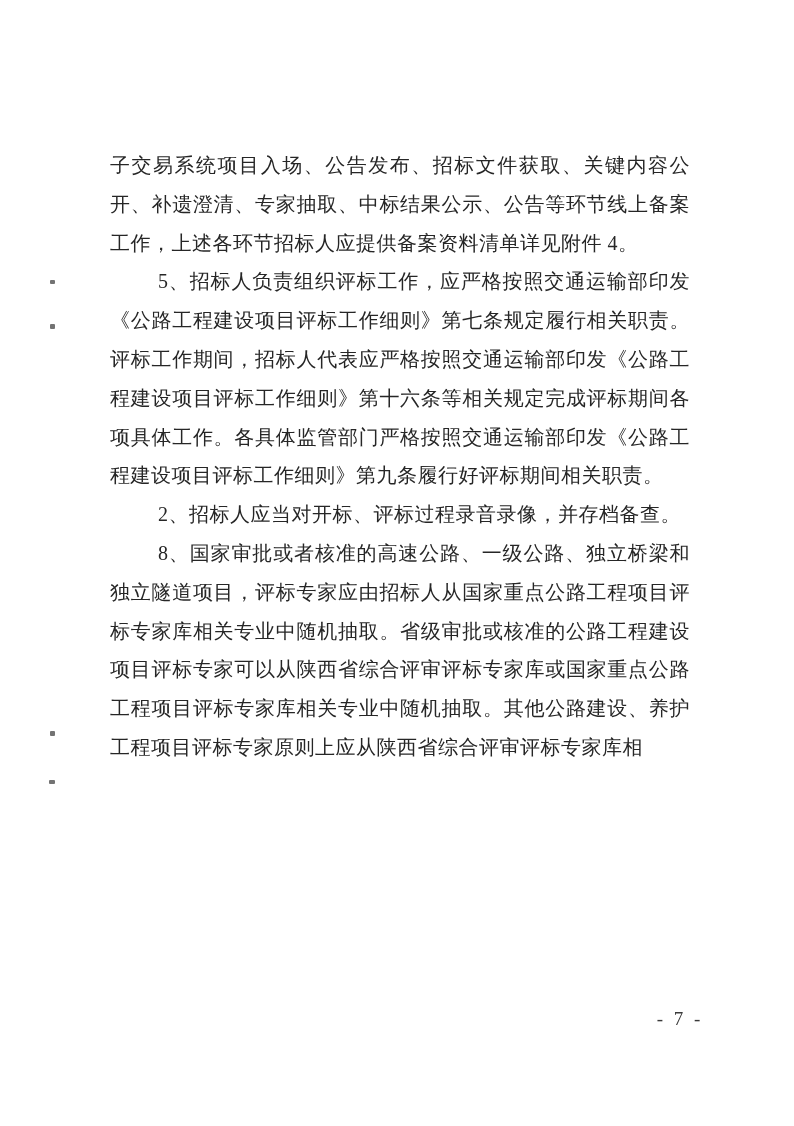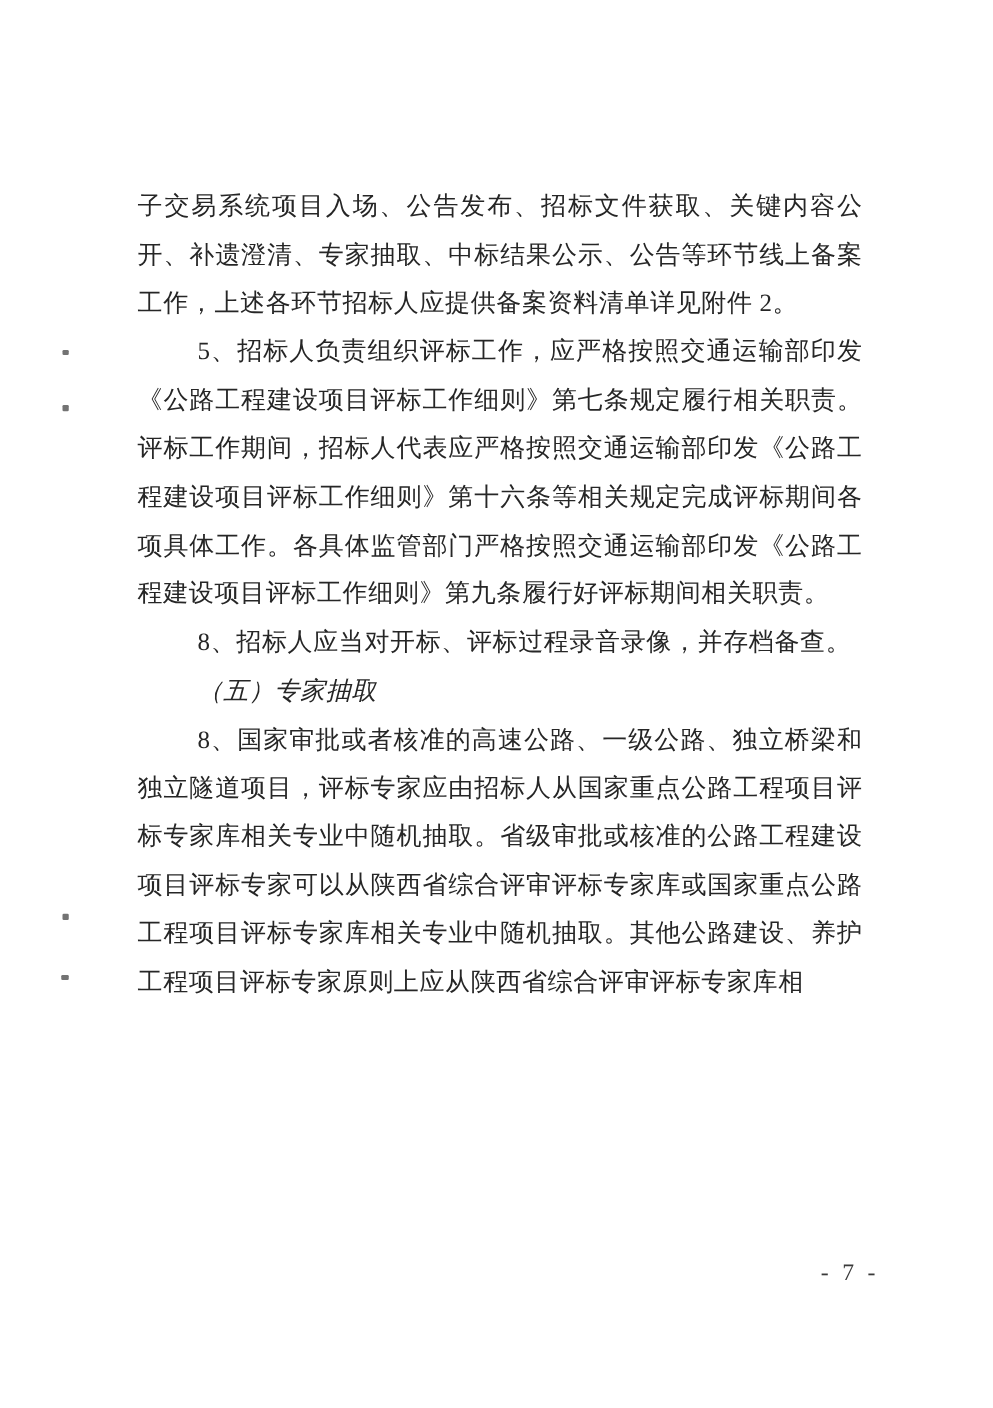--- a/index.html
+++ b/index.html
@@ -63,22 +63,21 @@
 <body>
 
 <div class="page">
 
   <div class="scan-speck speck-1"></div>
   <div class="scan-speck speck-2"></div>
   <div class="scan-speck speck-3"></div>
   <div class="scan-speck speck-4"></div>
 
   <div class="body-text">
-    <p class="para no-indent">子交易系统项目入场、公告发布、招标文件获取、关键内容公开、补遗澄清、专家抽取、中标结果公示、公告等环节线上备案工作，上述各环节招标人应提供备案资料清单详见附件 2。</p>
+    <p class="para no-indent">子交易系统项目入场、公告发布、招标文件获取、关键内容公开、补遗澄清、专家抽取、中标结果公示、公告等环节线上备案工作，上述各环节招标人应提供备案资料清单详见附件 4。</p>
     <p class="para">5、招标人负责组织评标工作，应严格按照交通运输部印发《公路工程建设项目评标工作细则》第七条规定履行相关职责。评标工作期间，招标人代表应严格按照交通运输部印发《公路工程建设项目评标工作细则》第十六条等相关规定完成评标期间各项具体工作。各具体监管部门严格按照交通运输部印发《公路工程建设项目评标工作细则》第九条履行好评标期间相关职责。</p>
-    <p class="para">8、招标人应当对开标、评标过程录音录像，并存档备查。</p>
-    <p class="para heading">（五）专家抽取</p>
+    <p class="para">2、招标人应当对开标、评标过程录音录像，并存档备查。</p>
     <p class="para">8、国家审批或者核准的高速公路、一级公路、独立桥梁和独立隧道项目，评标专家应由招标人从国家重点公路工程项目评标专家库相关专业中随机抽取。省级审批或核准的公路工程建设项目评标专家可以从陕西省综合评审评标专家库或国家重点公路工程项目评标专家库相关专业中随机抽取。其他公路建设、养护工程项目评标专家原则上应从陕西省综合评审评标专家库相</p>
   </div>
 
   <div class="page-number">- 7 -</div>
 
 </div>
 
 </body></html>

